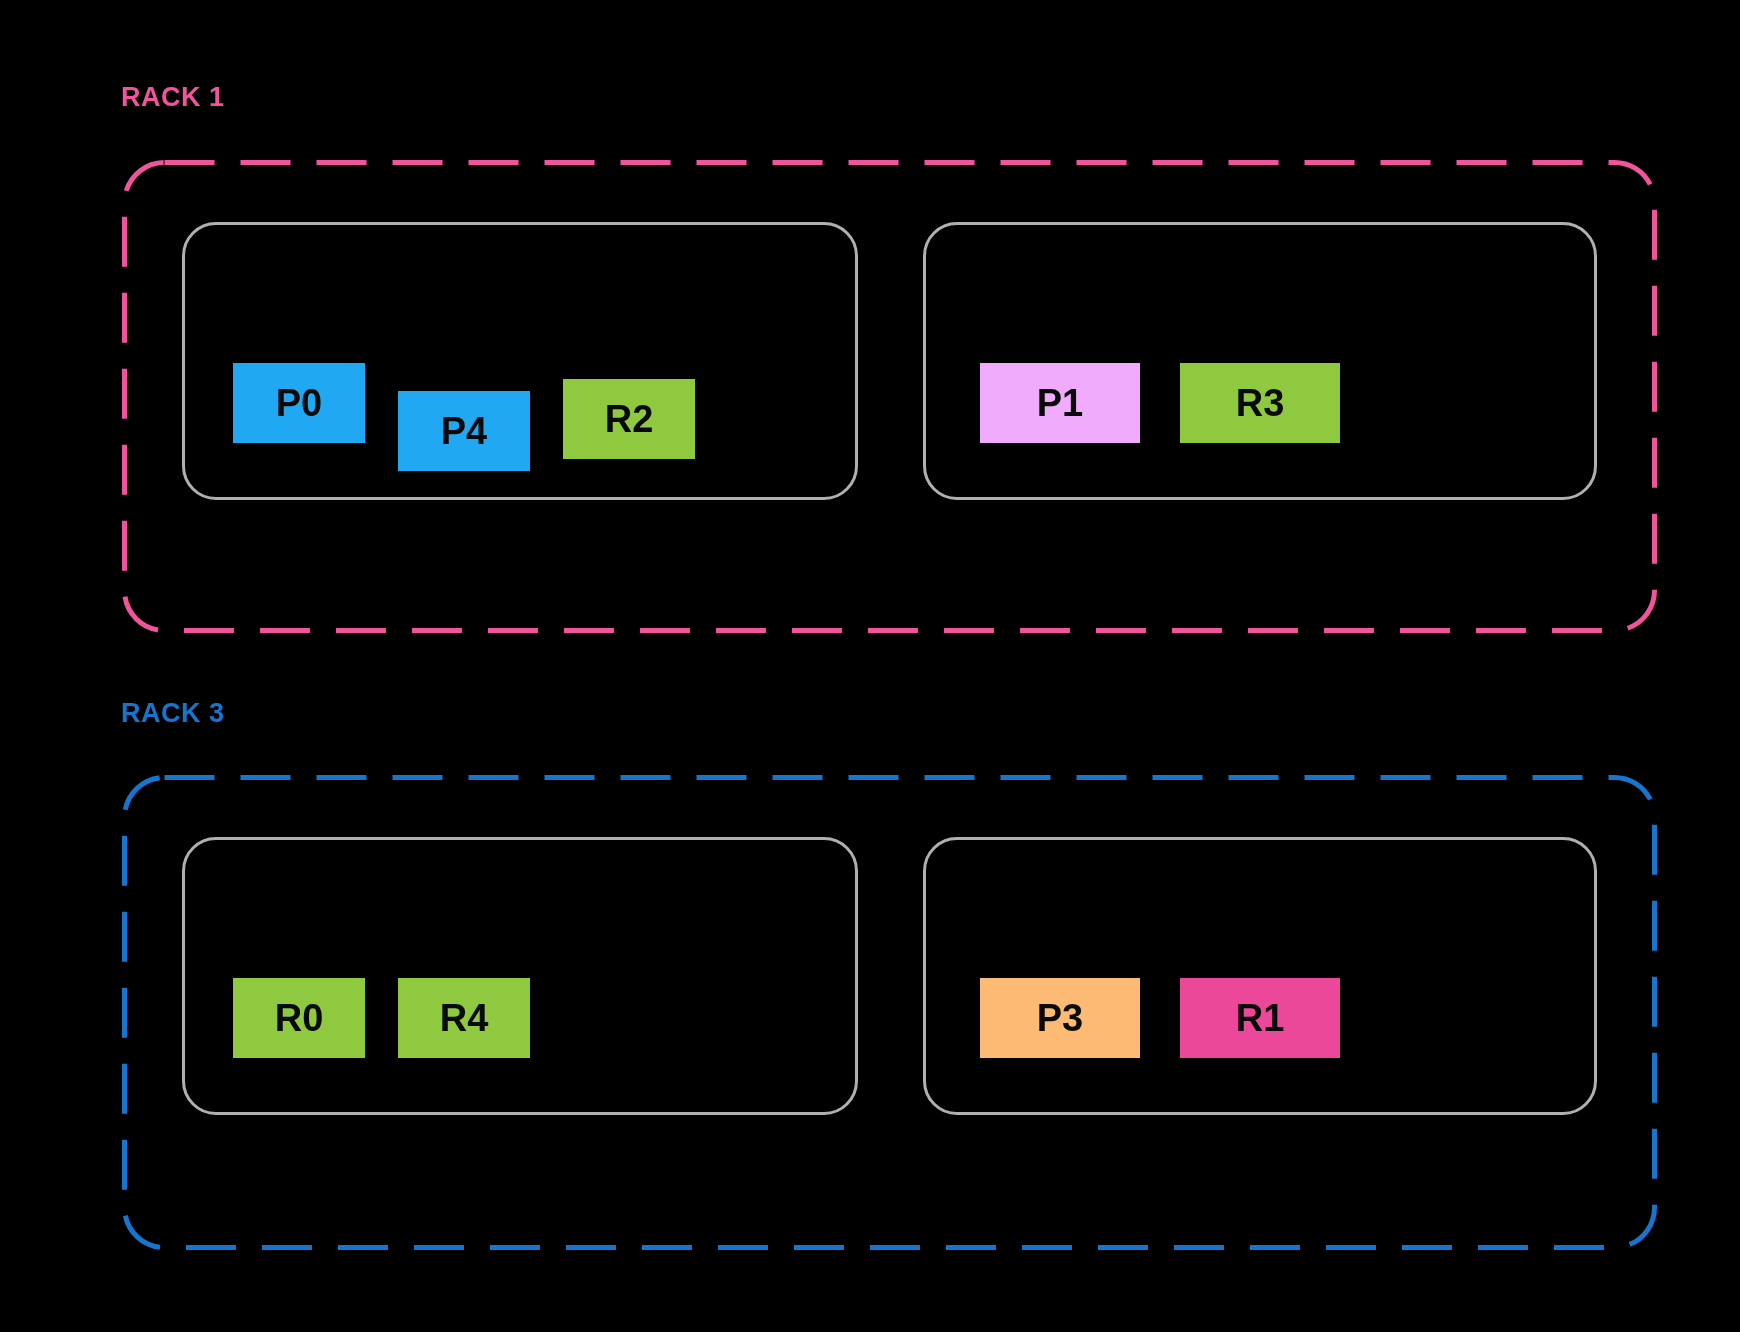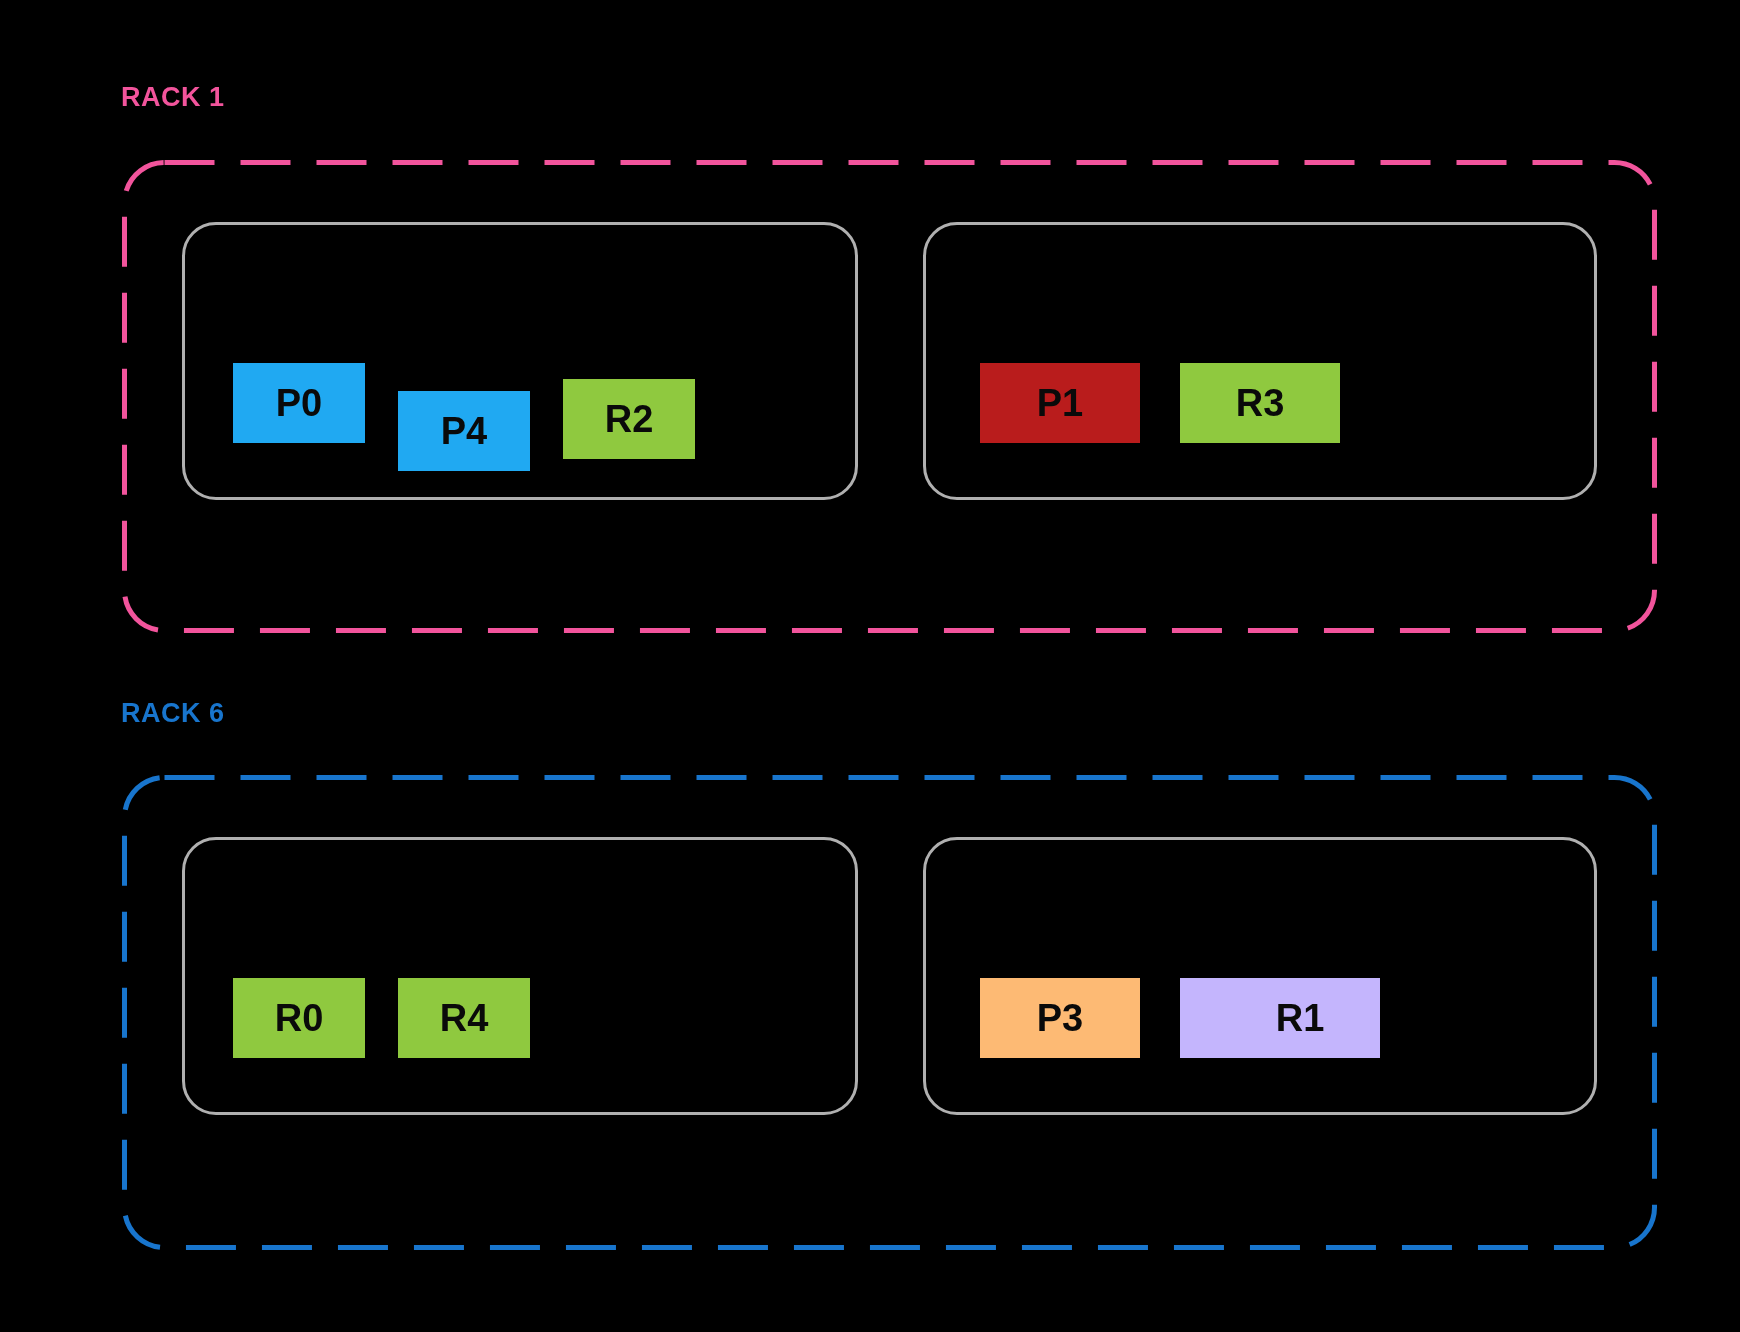--- a/index.html
+++ b/index.html
@@ -87,41 +87,41 @@
     <div class="node node--left">
       <div class="slot-row">
         <div class="slot" style="background-color: rgb(32, 169, 242); color: rgb(10, 10, 10);">P0</div>
         <div class="slot" style="background-color: rgb(32, 169, 242); color: rgb(10, 10, 10); margin-top: 28px;">P4</div>
         <div class="slot" style="background-color: rgb(143, 201, 63); color: rgb(10, 10, 10); margin-top: 16px;">R2</div>
       </div>
     </div>
 
     <div class="node node--right">
       <div class="slot-row">
-        <div class="slot" style="background-color: #b91c1c; color: rgb(10, 10, 10);">P1</div>
+        <div class="slot" style="background-color: #f0abfc; color: rgb(10, 10, 10);">P1</div>
         <div class="slot" style="background-color: rgb(143, 201, 63); color: rgb(10, 10, 10);">R3</div>
       </div>
     </div>
   </div>
 
-  <div class="rack-label rack-label--2" style="color: rgb(24, 117, 205);">RACK 6</div>
+  <div class="rack-label rack-label--2" style="color: rgb(24, 117, 205);">RACK 3</div>
 
   <div class="rack-frame rack-frame--2">
     <svg width="1535" height="475" viewBox="0 0 1535 475">
       <rect x="2.5" y="2.5" width="1530" height="470" rx="40" fill="none" stroke-width="5" stroke-dasharray="50 26" style="stroke: rgb(24, 117, 205);"></rect>
     </svg>
 
     <div class="node node--left">
       <div class="slot-row">
         <div class="slot" style="background-color: rgb(143, 201, 63); color: rgb(10, 10, 10);">R0</div>
         <div class="slot" style="background-color: rgb(143, 201, 63); color: rgb(10, 10, 10);">R4</div>
       </div>
     </div>
 
     <div class="node node--right">
       <div class="slot-row">
         <div class="slot" style="background-color: #fdba74; color: rgb(10, 10, 10);">P3</div>
-        <div class="slot" style="background-color: #c4b5fd; color: rgb(10, 10, 10); padding-left: 40px;">R1</div>
+        <div class="slot" style="background-color: #ec4899; color: rgb(10, 10, 10);">R1</div>
       </div>
     </div>
   </div>
 
 </div>
 
 </body></html>

